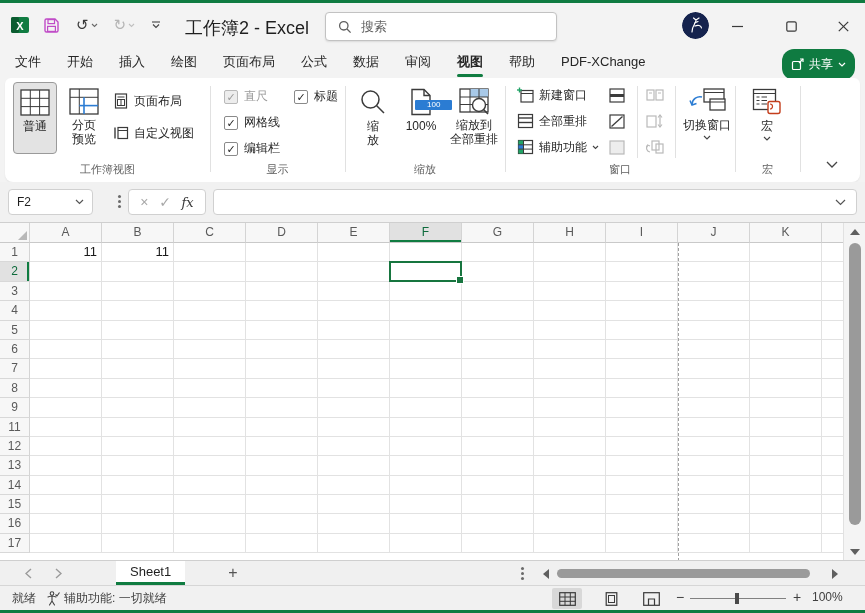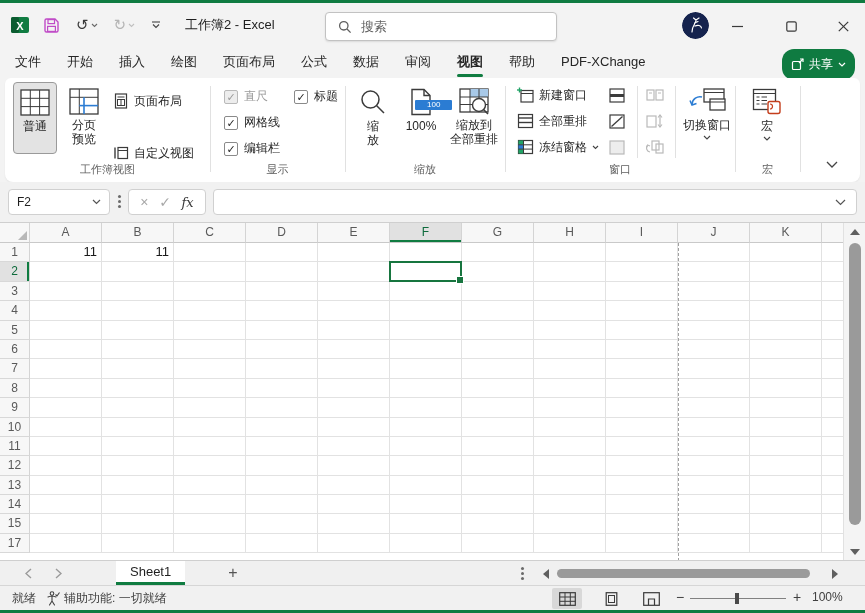--- a/index.html
+++ b/index.html
@@ -7,21 +7,21 @@
   body { font-family:"Liberation Sans","DejaVu Sans",sans-serif; font-size:12px; color:#262626; }
   .window { position:relative; width:865px; height:613px; background:#f3f3f3; overflow:hidden;
             box-shadow: inset 2px 0 0 #0F7B41, inset -2px 0 0 #0F7B41; }
 
   
   .titlebar { position:relative; height:45px; background:#f3f3f3; border-top:3px solid #0F7B41; }
   .titlebar .qat { position:absolute; left:10px; top:8px; display:flex; align-items:center; gap:10px; height:28px; }
   .qat-btn { display:flex; align-items:center; gap:2px; padding:2px 3px; border-radius:4px; }
   .undo-glyph { font-family:"DejaVu Sans",sans-serif; font-size:15px; color:#3a3a3a; line-height:1; }
   .undo-glyph.disabled { color:#b5b5b5; }
-  .app-title { position:absolute; left:185px; top:13px; font-size:13px; color:#1f1f1f; }
+  .app-title { position:absolute; left:185px; top:13px; font-size:18px; color:#1f1f1f; }
   .searchbox { position:absolute; left:325px; top:9px; width:232px; height:29px; background:#fff;
                border:1px solid #c2c2c2; border-radius:4px; box-shadow:0 1px 2px rgba(0,0,0,.10);
                display:flex; align-items:center; gap:9px; padding:0 12px; color:#5f5f5f; font-size:13px; }
   .avatar { position:absolute; left:682px; top:9px; width:27px; height:27px; border-radius:50%; overflow:hidden; }
   .wctl { position:absolute; top:3px; width:42px; height:40px; display:flex; align-items:center; justify-content:center; }
   .wctl.min { left:716px; } .wctl.max { left:770px; } .wctl.close { left:822px; }
 
   
   .tabrow { position:relative; height:33px; background:#f3f3f3; display:flex; align-items:stretch; padding-left:2px; }
   .rtab { position:relative; display:flex; align-items:center; padding:0 13px; font-size:13px; color:#262626; cursor:default; }
@@ -48,21 +48,21 @@
         font-size:11px; line-height:12px; text-align:center; color:#1f1f1f; }
   .cbrow.disabled { color:#9a9a9a; }
   .cbrow.disabled .cb { background:#ededed; border-color:#b9b9b9; color:#9a9a9a; }
   .iconbtn { position:absolute; width:24px; height:22px; display:flex; align-items:center; justify-content:center; border-radius:3px; }
   .collapse-chev { position:absolute; right:22px; bottom:14px; }
   .badge100 { position:absolute; left:7px; bottom:6px; background:#2B7CD3; color:#fff; font-size:8px;
               line-height:10px; padding:0 12px; border-radius:1px; }
 
   
   .fbar { position:relative; height:40px; background:#f1f1f1; }
-  .namebox { position:absolute; left:8px; top:7px; width:102px; height:26px; background:#fff;
+  .namebox { position:absolute; left:8px; top:7px; width:85px; height:26px; background:#fff;
              border:1px solid #d0d0d0; border-radius:4px; display:flex; align-items:center;
              justify-content:space-between; padding:0 8px; font-size:12px; color:#1f1f1f; }
   .kebab { position:absolute; width:3px; height:3px; border-radius:50%; background:#6a6a6a;
            box-shadow:0 -5px 0 #6a6a6a, 0 5px 0 #6a6a6a; }
   .fxbox { position:absolute; left:128px; top:7px; width:78px; height:26px; background:#fff;
            border:1px solid #d0d0d0; border-radius:4px; display:flex; align-items:center;
            justify-content:space-around; padding:0 6px; }
   .fxbox .gray { color:#a8a8a8; font-size:14px; }
   .fxbox .fx { font-family:"DejaVu Serif",serif; font-style:italic; font-size:13px; color:#3a3a3a; }
   .finput { position:absolute; left:213px; top:7px; right:8px; height:26px; background:#fff;
@@ -249,21 +249,21 @@
       </div>
       <div class="smallbtn" style="left:108px; top:12px;">
         <svg width="16" height="16" viewBox="0 0 16 16">
               <rect x="2.5" y="1" width="11" height="14" fill="#fff" stroke="#3b3b3b" stroke-width="1.2"></rect>
               <line x1="4.5" y1="4" x2="11.5" y2="4" stroke="#3b3b3b"></line>
               <rect x="4.5" y="6.5" width="7" height="6" fill="none" stroke="#3b3b3b"></rect>
               <line x1="8" y1="6.5" x2="8" y2="12.5" stroke="#3b3b3b"></line>
             </svg>
         <span>页面布局</span>
       </div>
-      <div class="smallbtn" style="left:108px; top:44px;margin-top:20px;">
+      <div class="smallbtn" style="left:108px; top:44px;">
         <svg width="16" height="16" viewBox="0 0 16 16">
               <line x1="2" y1="2.5" x2="2" y2="13.5" stroke="#3b3b3b" stroke-width="1.4"></line>
               <rect x="5" y="2.5" width="9.5" height="11" fill="#fff" stroke="#3b3b3b" stroke-width="1.2"></rect>
               <line x1="5" y1="5.5" x2="14.5" y2="5.5" stroke="#3b3b3b"></line>
             </svg>
         <span>自定义视图</span>
       </div>
       <div class="glabel">工作簿视图</div>
     </div>
     <div class="gdiv" style="left:205px;"></div>
@@ -347,21 +347,21 @@
       <div class="smallbtn" style="left:12px; top:58px;">
         <svg width="17" height="16" viewBox="0 0 17 16">
               <rect x="1.5" y="1.5" width="14" height="13" fill="#fff" stroke="#3b3b3b" stroke-width="1.2"></rect>
               <rect x="1.5" y="1.5" width="5" height="4.3" fill="#21A366"></rect>
               <rect x="1.5" y="5.8" width="5" height="4.3" fill="#2B7CD3"></rect>
               <rect x="1.5" y="10.1" width="5" height="4.4" fill="#21A366"></rect>
               <line x1="6.5" y1="1.5" x2="6.5" y2="14.5" stroke="#3b3b3b"></line>
               <line x1="1.5" y1="5.8" x2="15.5" y2="5.8" stroke="#3b3b3b"></line>
               <line x1="1.5" y1="10.1" x2="15.5" y2="10.1" stroke="#3b3b3b"></line>
             </svg>
-        <span>冻结窗格</span>
+        <span>辅助功能</span>
         <svg width="7" height="5" viewBox="0 0 7 5">
               <polyline points="1,1 3.5,3.5 6,1" fill="none" stroke="#444" stroke-width="1.1"></polyline>
             </svg>
       </div>
 
       <div class="iconbtn" style="left:100px; top:6px;">
         <svg width="16" height="15" viewBox="0 0 16 15">
               <rect x="1" y="1" width="14" height="13" fill="#fff" stroke="#3b3b3b" stroke-width="1.2"></rect>
               <rect x="1" y="6" width="14" height="3" fill="#3b3b3b"></rect>
             </svg>
@@ -626,35 +626,20 @@
             <div class="gcell"></div>
             <div class="gcell"></div>
             <div class="gcell"></div>
             <div class="gcell"></div>
             <div class="gcell"></div>
             <div class="gcell"></div>
             <div class="gcell"></div>
             <div class="gcell"></div>
           </div>
           <div class="grow">
-            <div class="rowhead">10</div>
-            <div class="gcell"></div>
-            <div class="gcell"></div>
-            <div class="gcell"></div>
-            <div class="gcell"></div>
-            <div class="gcell"></div>
-            <div class="gcell"></div>
-            <div class="gcell"></div>
-            <div class="gcell"></div>
-            <div class="gcell"></div>
-            <div class="gcell"></div>
-            <div class="gcell"></div>
-            <div class="gcell"></div>
-          </div>
-          <div class="grow">
             <div class="rowhead">11</div>
             <div class="gcell"></div>
             <div class="gcell"></div>
             <div class="gcell"></div>
             <div class="gcell"></div>
             <div class="gcell"></div>
             <div class="gcell"></div>
             <div class="gcell"></div>
             <div class="gcell"></div>
             <div class="gcell"></div>
@@ -702,20 +687,35 @@
             <div class="gcell"></div>
             <div class="gcell"></div>
             <div class="gcell"></div>
             <div class="gcell"></div>
             <div class="gcell"></div>
             <div class="gcell"></div>
             <div class="gcell"></div>
           </div>
           <div class="grow">
             <div class="rowhead">15</div>
+            <div class="gcell"></div>
+            <div class="gcell"></div>
+            <div class="gcell"></div>
+            <div class="gcell"></div>
+            <div class="gcell"></div>
+            <div class="gcell"></div>
+            <div class="gcell"></div>
+            <div class="gcell"></div>
+            <div class="gcell"></div>
+            <div class="gcell"></div>
+            <div class="gcell"></div>
+            <div class="gcell"></div>
+          </div>
+          <div class="grow">
+            <div class="rowhead">16</div>
             <div class="gcell"></div>
             <div class="gcell"></div>
             <div class="gcell"></div>
             <div class="gcell"></div>
             <div class="gcell"></div>
             <div class="gcell"></div>
             <div class="gcell"></div>
             <div class="gcell"></div>
             <div class="gcell"></div>
             <div class="gcell"></div>

